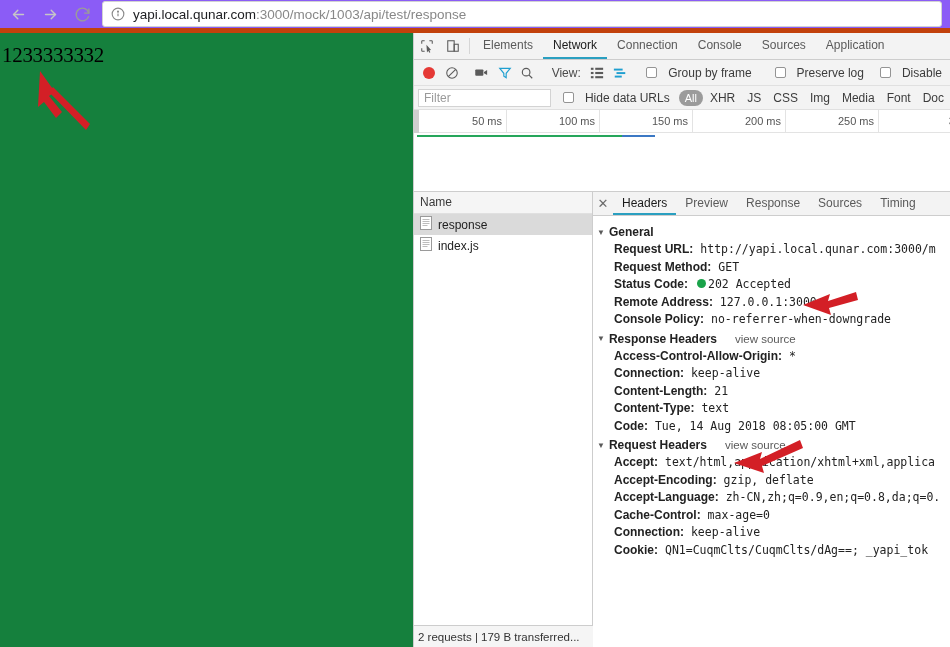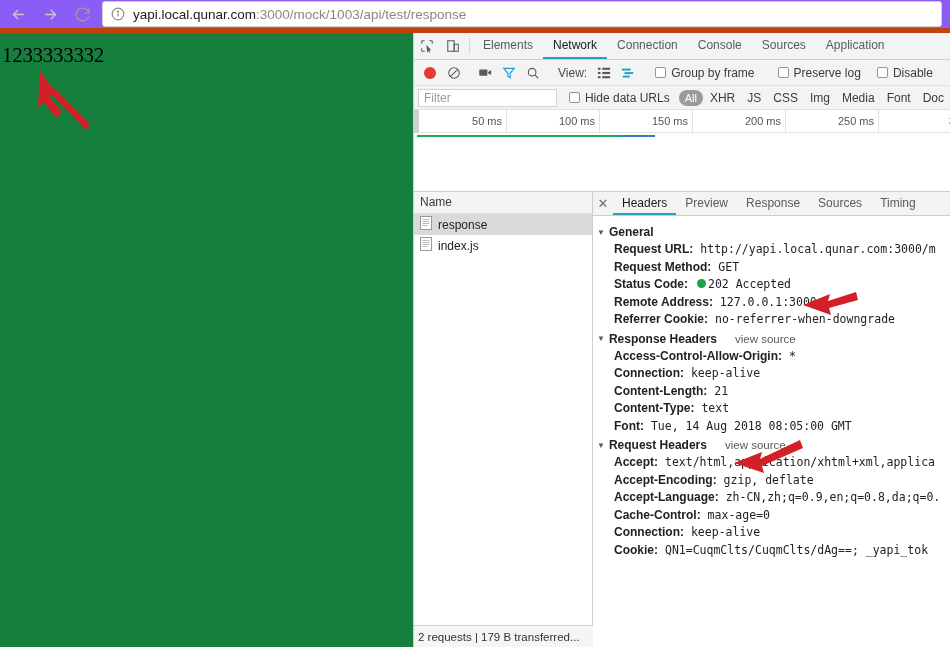--- a/index.html
+++ b/index.html
@@ -76,21 +76,21 @@
   .tb-icon {
     width: 24px; height: 24px; display: flex; align-items: center; justify-content: center;
     color: #5a5a5a;
   }
   .tb-icon.blue { color: #1f9fd0; }
   .tb-label { font-size: 12px; color: #4a4a4a; margin: 0 5px 0 6px; }
   .cb {
     width: 11px; height: 11px; border: 1px solid #949494; border-radius: 2px;
     background: #fff; display: inline-block; vertical-align: -1px;
   }
-  .cb-wrap { display: flex; align-items: center; gap: 5px; font-size: 12px; color: #3c3c3c; margin: 0 8px; }
+  .cb-wrap { display: flex; align-items: center; gap: 11px; font-size: 12px; color: #3c3c3c; margin: 0 8px; }
 
   .dt-filterbar {
     height: 24px; display: flex; align-items: center;
     border-bottom: 1px solid #e0e0e0; background: #f3f3f3; padding-left: 2px;
     white-space: nowrap;
   }
   .filter-input {
     width: 172px; height: 18px; background: #fff; border: 1px solid #d3d3d3;
     font-size: 12px; color: #9a9a9a; padding: 0 5px; line-height: 17px;
     margin: 0 4px 0 2px;
@@ -392,21 +392,21 @@
           </div>
           <div class="hrow">
             <span class="hkey">Status Code:</span>
             <span class="status-dot"></span><span>202 Accepted</span>
           </div>
           <div class="hrow">
             <span class="hkey">Remote Address:</span>
             <span>127.0.0.1:3000</span>
           </div>
           <div class="hrow">
-            <span class="hkey">Referrer Cookie:</span>
+            <span class="hkey">Console Policy:</span>
             <span>no-referrer-when-downgrade</span>
           </div>
 
           <div class="section-title">
             <span class="tri">▼</span>
             <span>Response Headers</span>
             <span class="view-source">view source</span>
           </div>
           <div class="hrow">
             <span class="hkey">Access-Control-Allow-Origin:</span>
@@ -418,21 +418,21 @@
           </div>
           <div class="hrow">
             <span class="hkey">Content-Length:</span>
             <span>21</span>
           </div>
           <div class="hrow">
             <span class="hkey">Content-Type:</span>
             <span>text</span>
           </div>
           <div class="hrow">
-            <span class="hkey">Font:</span>
+            <span class="hkey">Code:</span>
             <span>Tue, 14 Aug 2018 08:05:00 GMT</span>
           </div>
 
           <div class="section-title">
             <span class="tri">▼</span>
             <span>Request Headers</span>
             <span class="view-source">view source</span>
           </div>
           <div class="hrow">
             <span class="hkey">Accept:</span>

